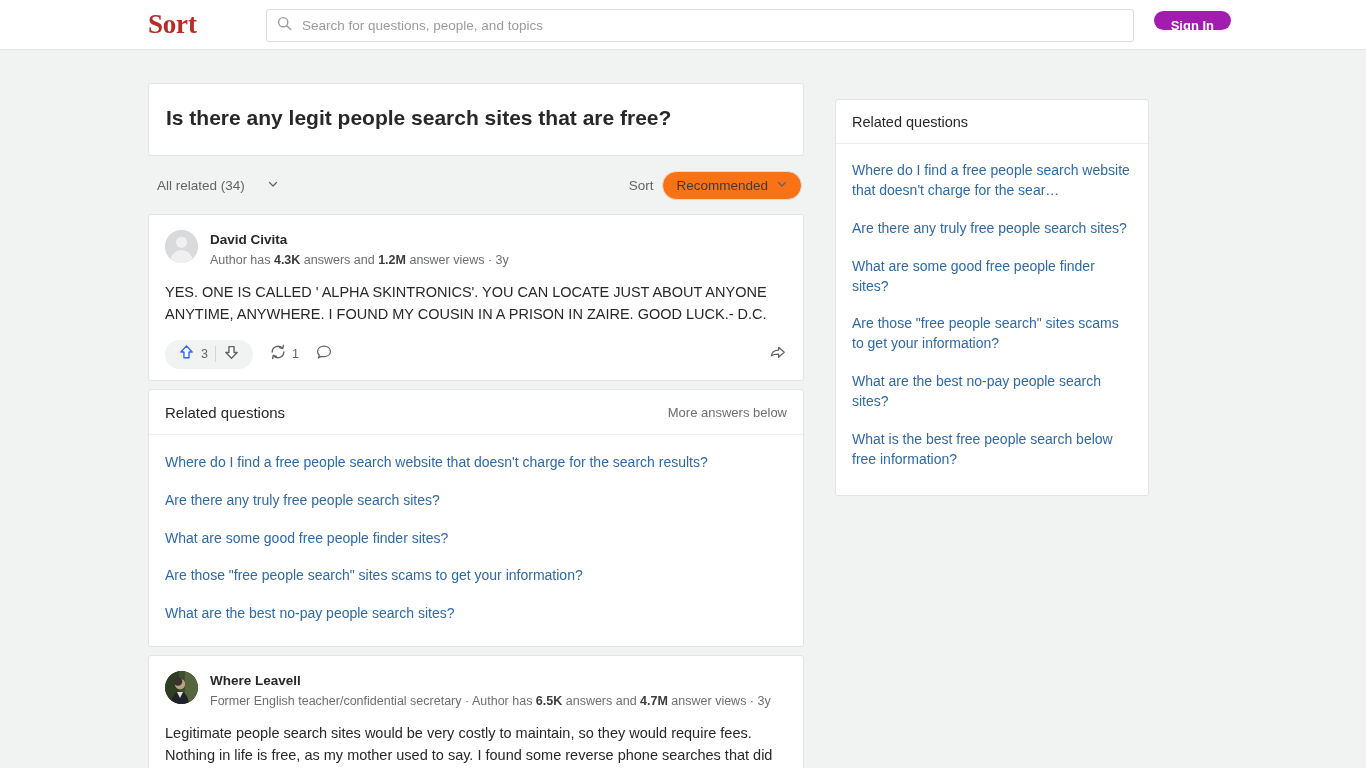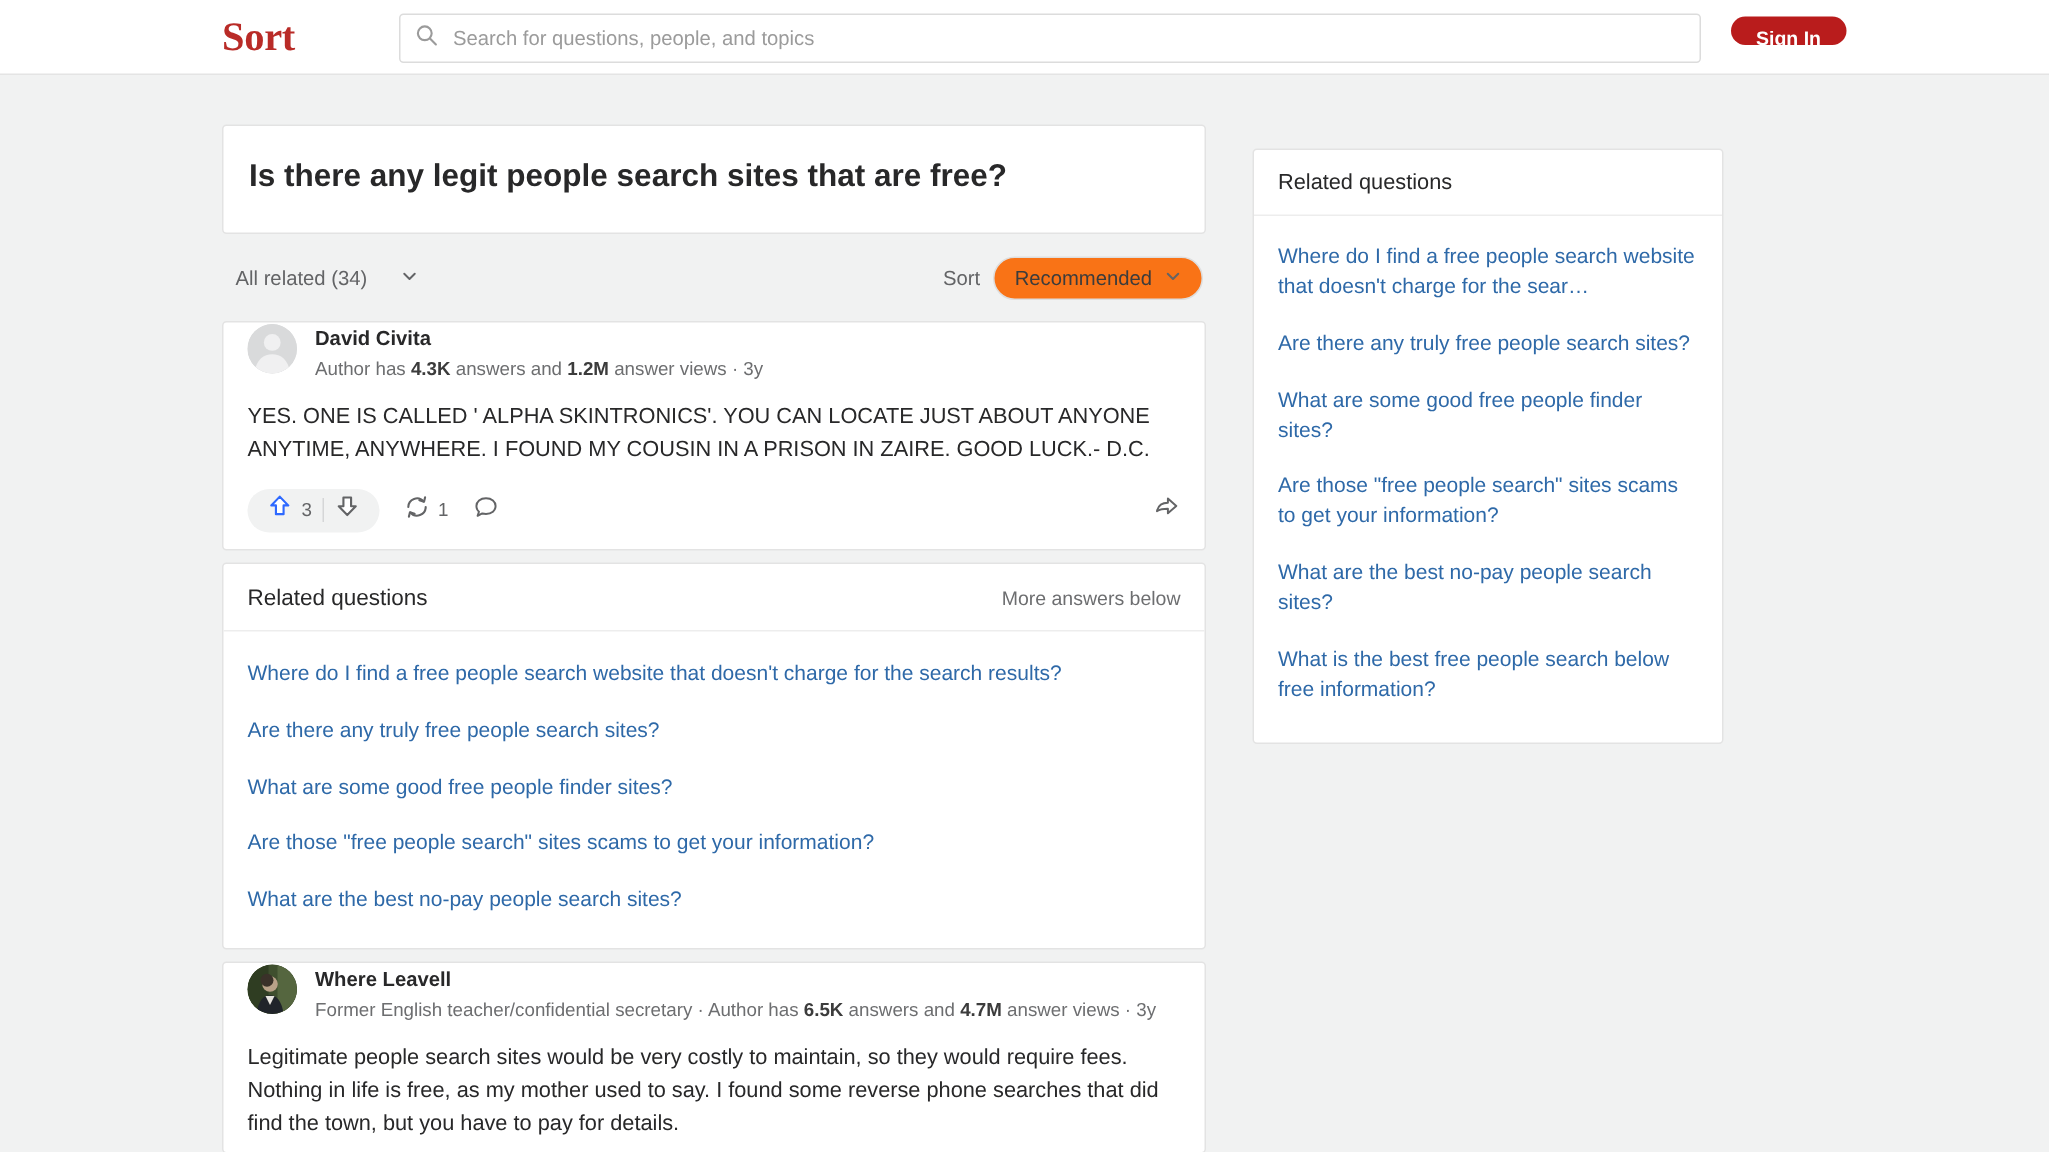--- a/index.html
+++ b/index.html
@@ -54,21 +54,21 @@
     color: #0369a1;
     background: transparent;
   }
   .search-input::placeholder { color: #9b9b9b; }
   .signin-btn {
     position: absolute;
     right: 135px;
     top: 11px;
     height: 19px;
     padding: 0 17px;
-    background: #b91c1c;
+    background: #a21caf;
     color: #fff;
     border: none;
     border-radius: 15px;
     font-family: "Liberation Sans", sans-serif;
     font-size: 13px;
     font-weight: bold;
     cursor: pointer;
     line-height: 29px;
   }
 
@@ -134,21 +134,21 @@
     border: 1px solid #dedede;
     border-radius: 16px;
     padding: 6px 13px;
     background: #f97316;
     font-size: 13.5px;
     color: #3c3c3c;
     cursor: pointer;
   }
 
   
-  .answer { padding: 1px 16px 8px 16px; }
+  .answer { padding: 15px 16px 8px 16px; }
   .author-row { display: flex; align-items: flex-start; gap: 12px; }
   .avatar {
     width: 33px; height: 33px;
     border-radius: 50%;
     flex: 0 0 auto;
     overflow: hidden;
     position: relative;
     background: #d9dadb;
   }
   .avatar svg { display: block; }

